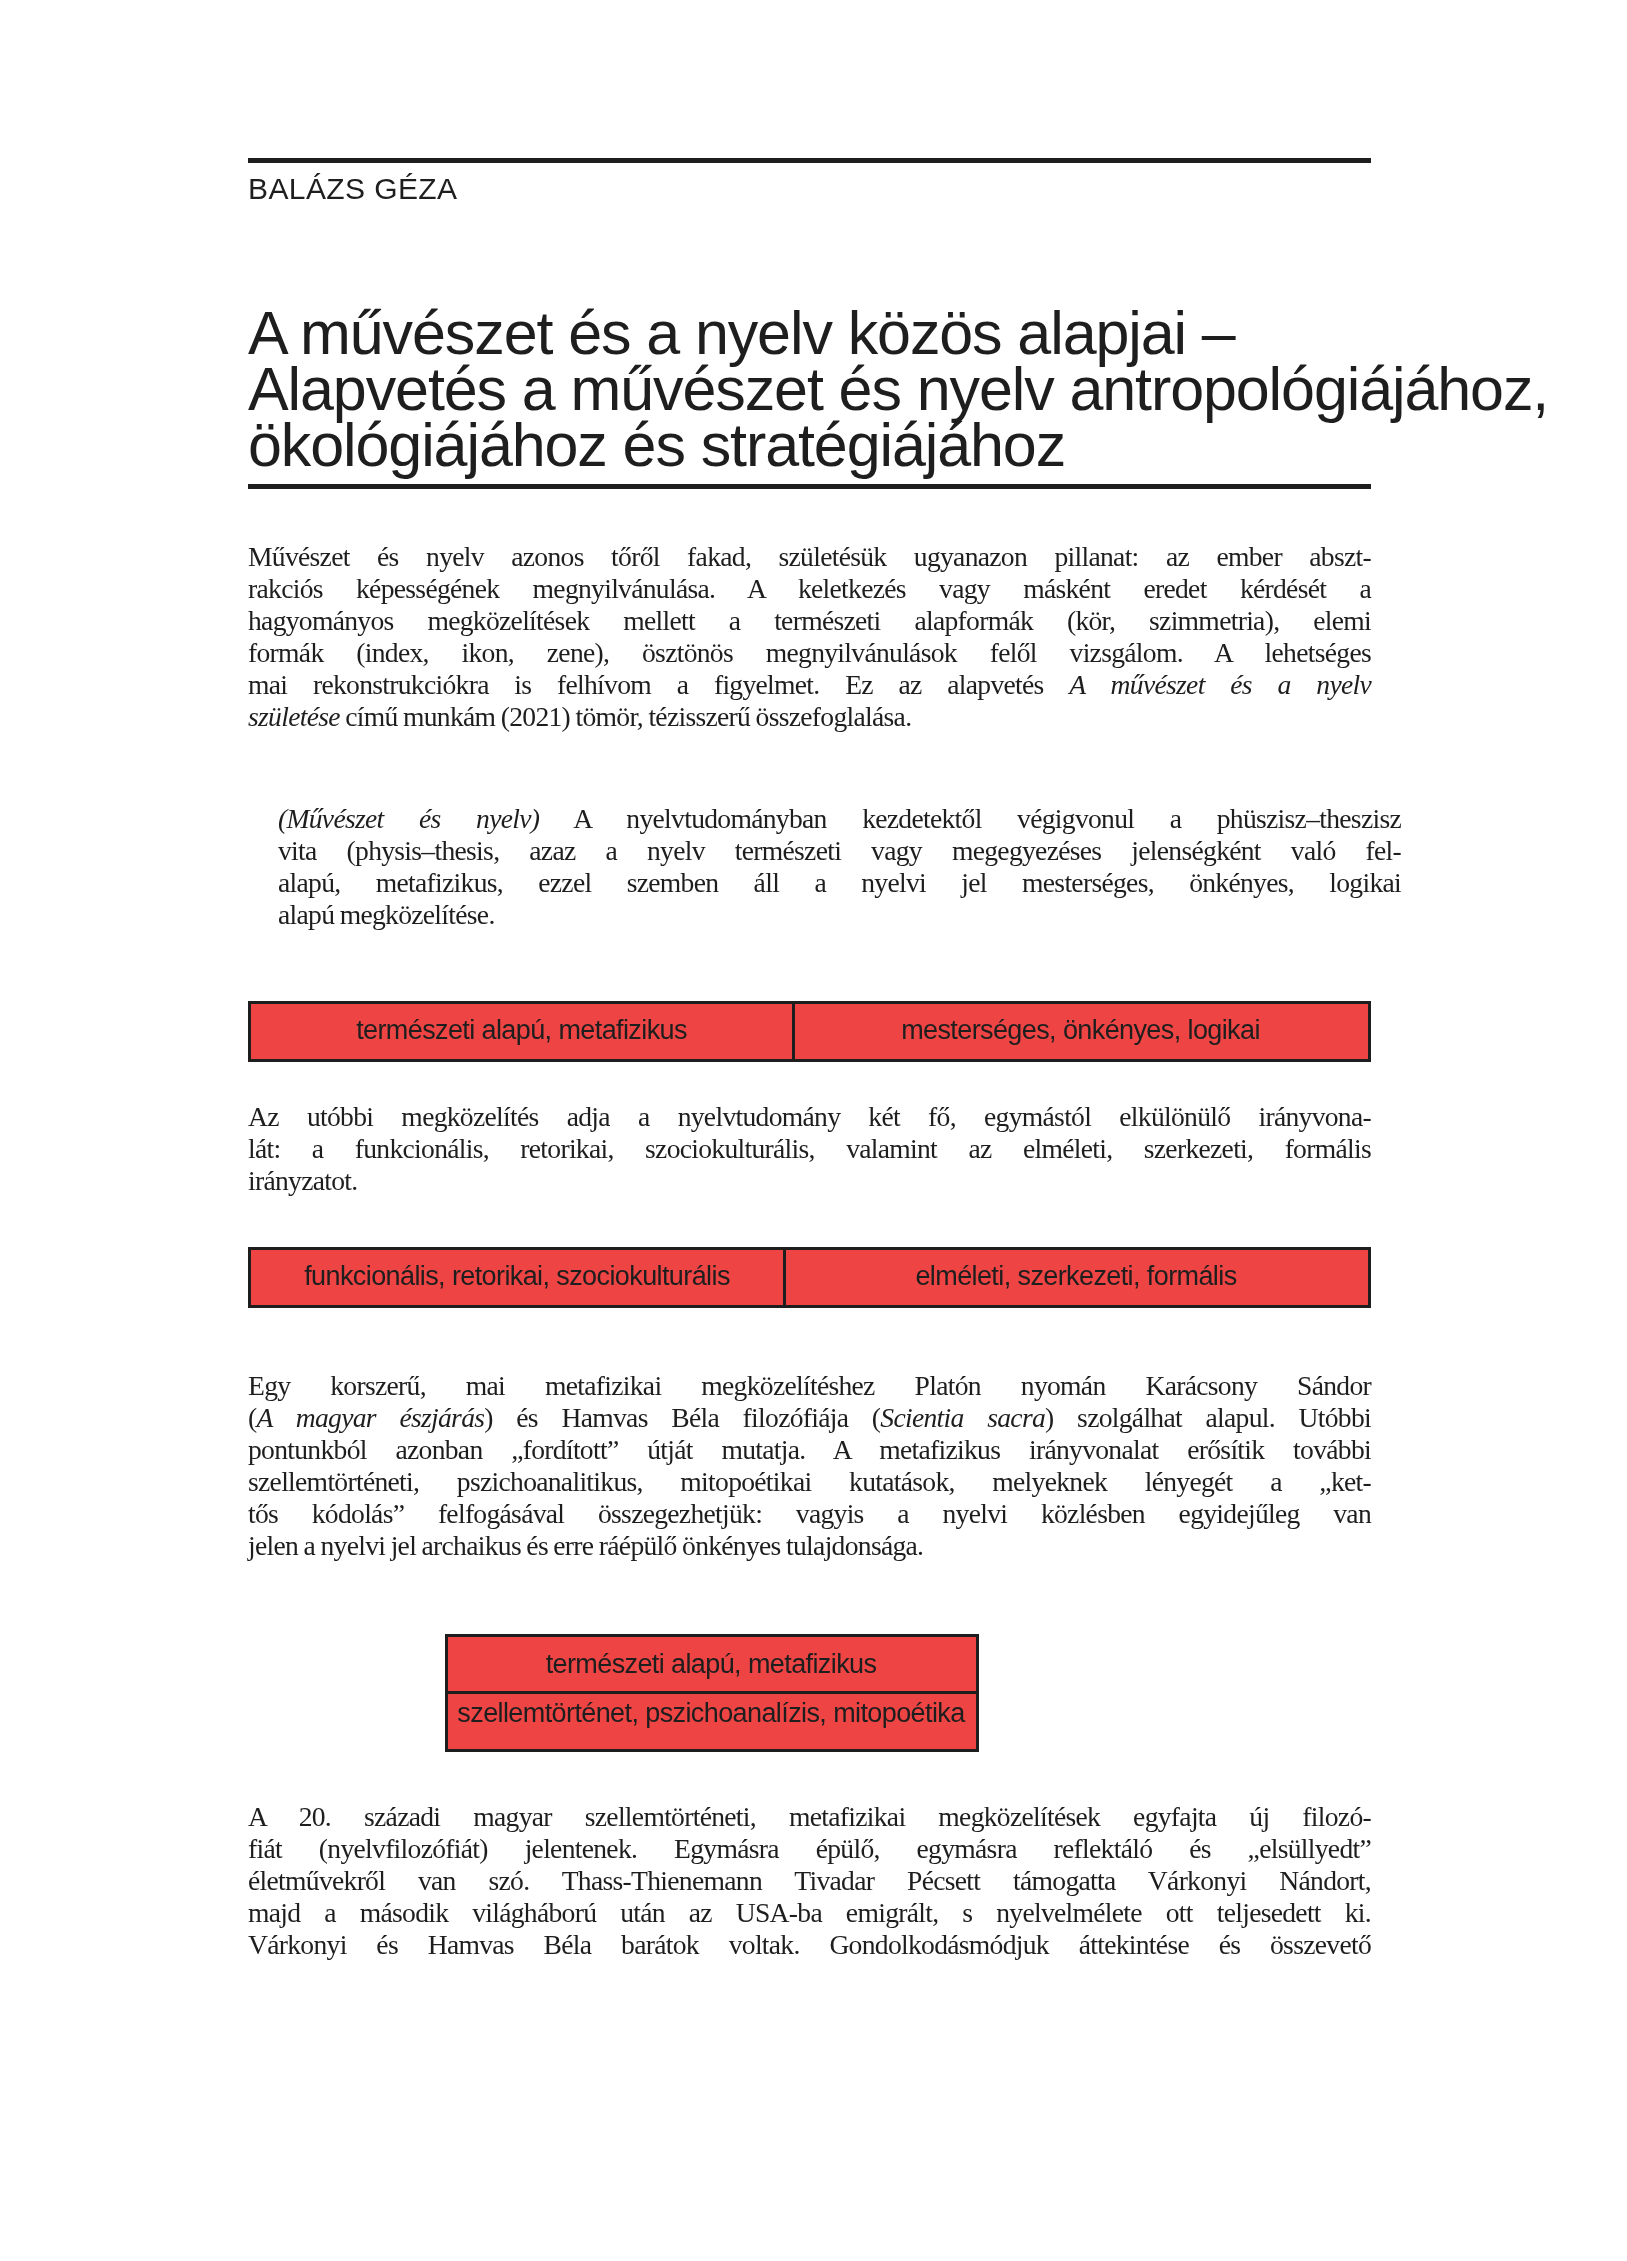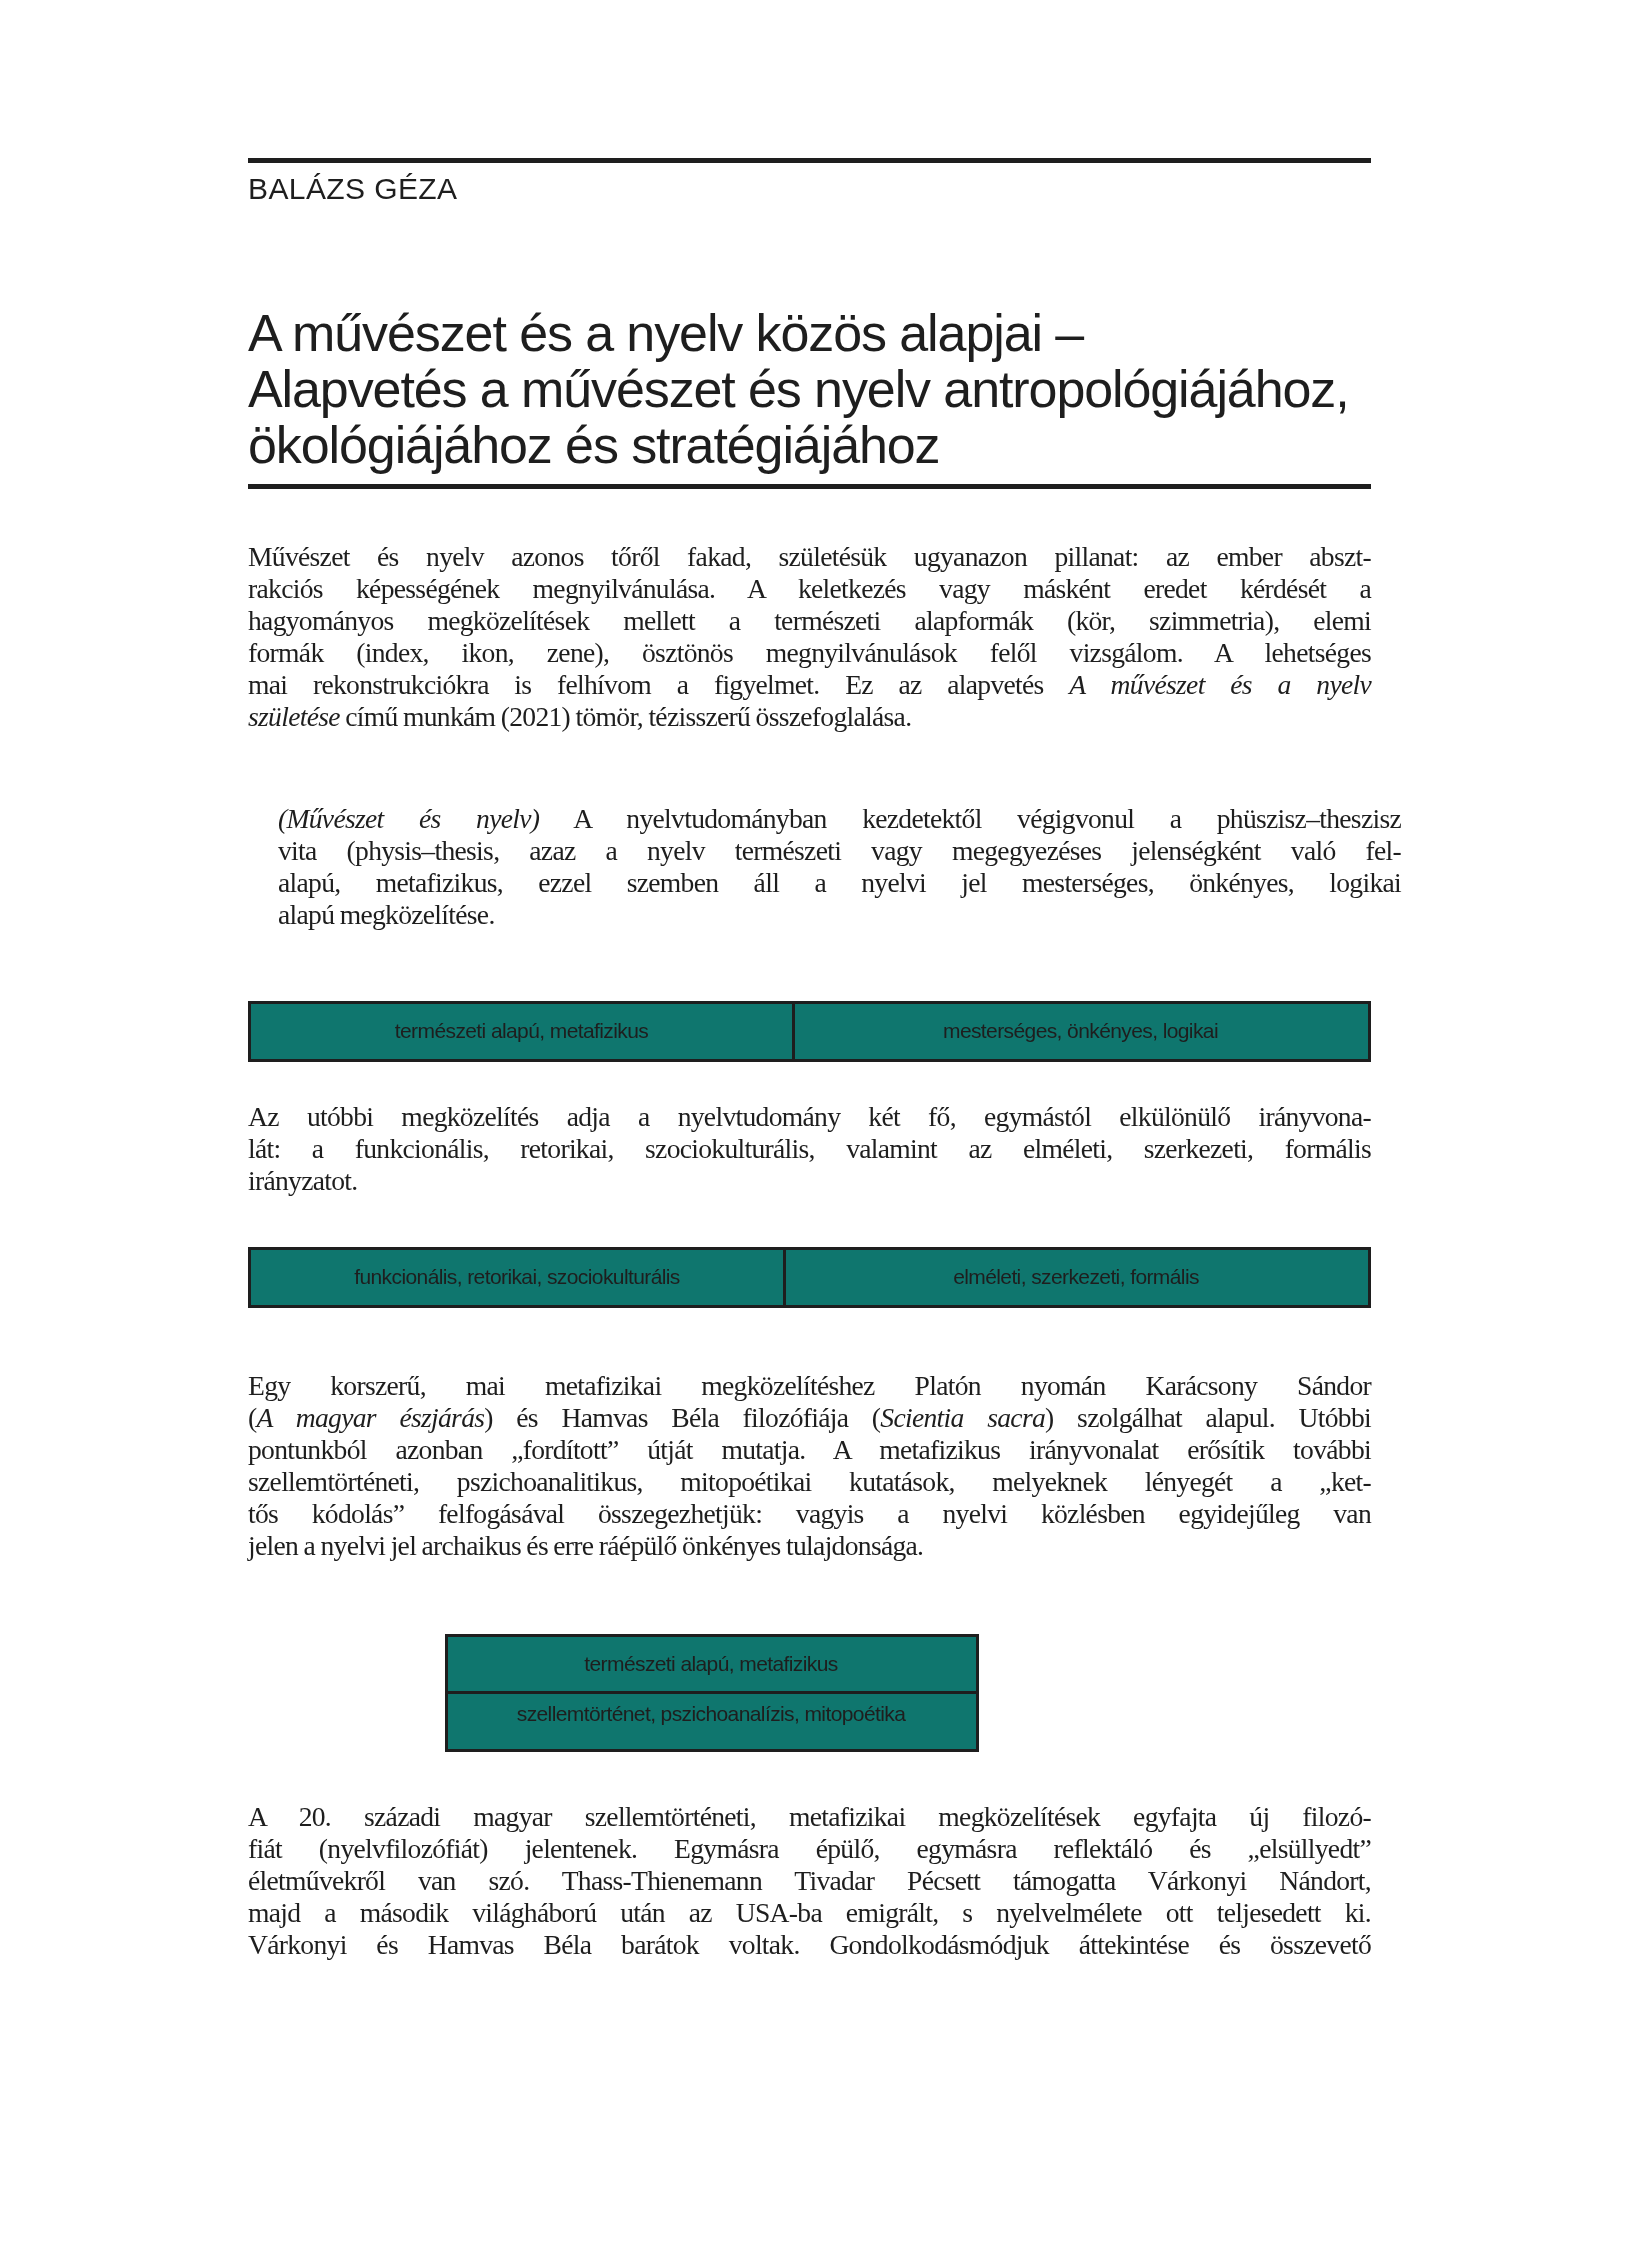--- a/index.html
+++ b/index.html
@@ -40,21 +40,21 @@
       line-height: 37px;
       white-space: nowrap;
       color: #1e1e1e;
     }
     .title {
       position: absolute;
       left: 0;
       top: 305px;
       width: 1123px;
       font-family: "Liberation Sans", sans-serif;
-      font-size: 52px;
+      font-size: 61px;
       line-height: 56px;
       letter-spacing: -1.1px;
       color: #1e1e1e;
       margin: 0;
       font-weight: normal;
     }
     .title span { display: block; white-space: nowrap; }
 
     .para {
       position: absolute;
@@ -83,25 +83,25 @@
     .para em { font-style: italic; }
 
     .p1 { top: 541px; }
     .p2 { top: 803px; margin-left: 30px; }
     .p3 { top: 1101px; }
     .p4 { top: 1346px; }
     .p5 { top: 1801px; }
 
     .box {
       position: absolute;
-      background: #0f766e;
+      background: #ef4444;
       border: 3.8px solid #1e1e1e;
       box-sizing: border-box;
       font-family: "Liberation Sans", sans-serif;
-      font-size: 21px;
+      font-size: 27px;
       letter-spacing: -0.6px;
       color: #1e1e1e;
     }
     .box .cell {
       position: absolute;
       display: flex;
       align-items: center;
       justify-content: center;
       white-space: nowrap;
     }

